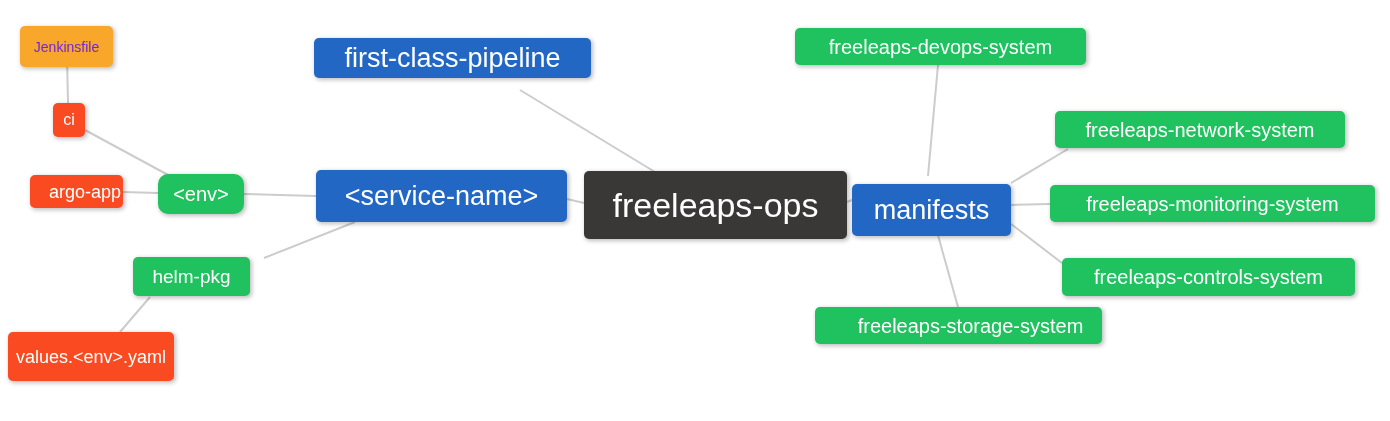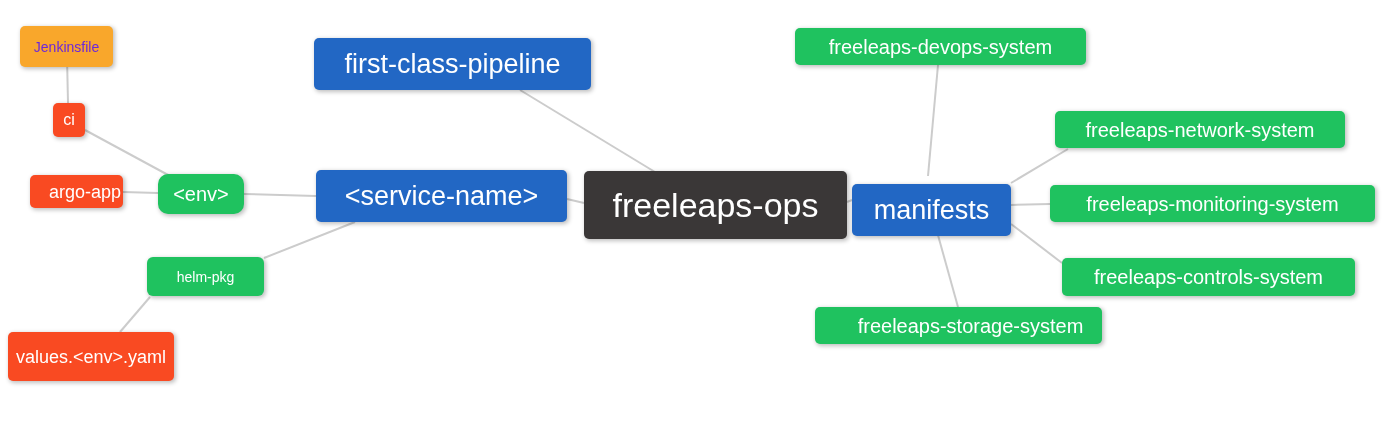--- a/index.html
+++ b/index.html
@@ -55,23 +55,23 @@
       <line x1="1011" y1="183" x2="1068" y2="149" stroke="#cccccc" stroke-width="2"></line>
       <line x1="1011" y1="205" x2="1050" y2="204" stroke="#cccccc" stroke-width="2"></line>
       <line x1="1011" y1="224" x2="1062" y2="263" stroke="#cccccc" stroke-width="2"></line>
       <line x1="936" y1="228" x2="958" y2="307" stroke="#cccccc" stroke-width="2"></line>
     </svg>
   <div id="node-layer">
       <div class="node" style="left: 20px; top: 26px; width: 93px; height: 41px; font-size: 14px; background: rgb(249, 167, 43); color: #6d28d9;">Jenkinsfile</div>
       <div class="node" style="left: 53px; top: 103px; width: 32px; height: 34px; font-size: 16px; background: rgb(249, 74, 34); color: rgb(255, 255, 255);">ci</div>
       <div class="node" style="left: 30px; top: 175px; width: 93px; height: 33px; font-size: 18px; background: rgb(249, 74, 34); color: rgb(255, 255, 255); padding-left: 17px;">argo-app</div>
       <div class="node" style="left: 158px; top: 174px; width: 86px; height: 40px; font-size: 20px; background: rgb(31, 194, 95); color: rgb(255, 255, 255); border-radius: 10px;">&lt;env&gt;</div>
-      <div class="node" style="left: 147px; top: 257px; width: 117px; height: 39px; font-size: 14px; background: rgb(31, 194, 95); color: rgb(255, 255, 255); border-radius: 6px;">helm-pkg</div>
+      <div class="node" style="left: 133px; top: 257px; width: 117px; height: 39px; font-size: 19px; background: rgb(31, 194, 95); color: rgb(255, 255, 255);">helm-pkg</div>
       <div class="node" style="left: 8px; top: 332px; width: 166px; height: 49px; font-size: 18px; background: rgb(249, 74, 34); color: rgb(255, 255, 255);">values.&lt;env&gt;.yaml</div>
-      <div class="node" style="left: 314px; top: 38px; width: 277px; height: 52px; font-size: 27px; background: rgb(34, 103, 196); color: rgb(255, 255, 255);">first-class-pipeline</div>
+      <div class="node" style="left: 314px; top: 38px; width: 277px; height: 40px; font-size: 27px; background: rgb(34, 103, 196); color: rgb(255, 255, 255);">first-class-pipeline</div>
       <div class="node" style="left: 316px; top: 170px; width: 251px; height: 52px; font-size: 27px; background: rgb(34, 103, 196); color: rgb(255, 255, 255);">&lt;service-name&gt;</div>
       <div class="node" style="left: 584px; top: 171px; width: 263px; height: 68px; font-size: 34px; background: rgb(58, 55, 55); color: rgb(255, 255, 255);">freeleaps-ops</div>
       <div class="node" style="left: 852px; top: 176px; width: 159px; height: 52px; font-size: 27px; background: rgb(34, 103, 196); color: rgb(255, 255, 255); margin-top: 8px;">manifests</div>
       <div class="node" style="left: 795px; top: 28px; width: 291px; height: 37px; font-size: 20px; background: rgb(31, 194, 95); color: rgb(255, 255, 255);">freeleaps-devops-system</div>
       <div class="node" style="left: 1055px; top: 111px; width: 290px; height: 37px; font-size: 20px; background: rgb(31, 194, 95); color: rgb(255, 255, 255);">freeleaps-network-system</div>
       <div class="node" style="left: 1050px; top: 185px; width: 325px; height: 37px; font-size: 20px; background: rgb(31, 194, 95); color: rgb(255, 255, 255);">freeleaps-monitoring-system</div>
       <div class="node" style="left: 1062px; top: 258px; width: 293px; height: 38px; font-size: 20px; background: rgb(31, 194, 95); color: rgb(255, 255, 255);">freeleaps-controls-system</div>
       <div class="node" style="left: 815px; top: 307px; width: 287px; height: 37px; font-size: 20px; background: rgb(31, 194, 95); color: rgb(255, 255, 255); padding-left: 24px;">freeleaps-storage-system</div>
     </div>
 </div>

